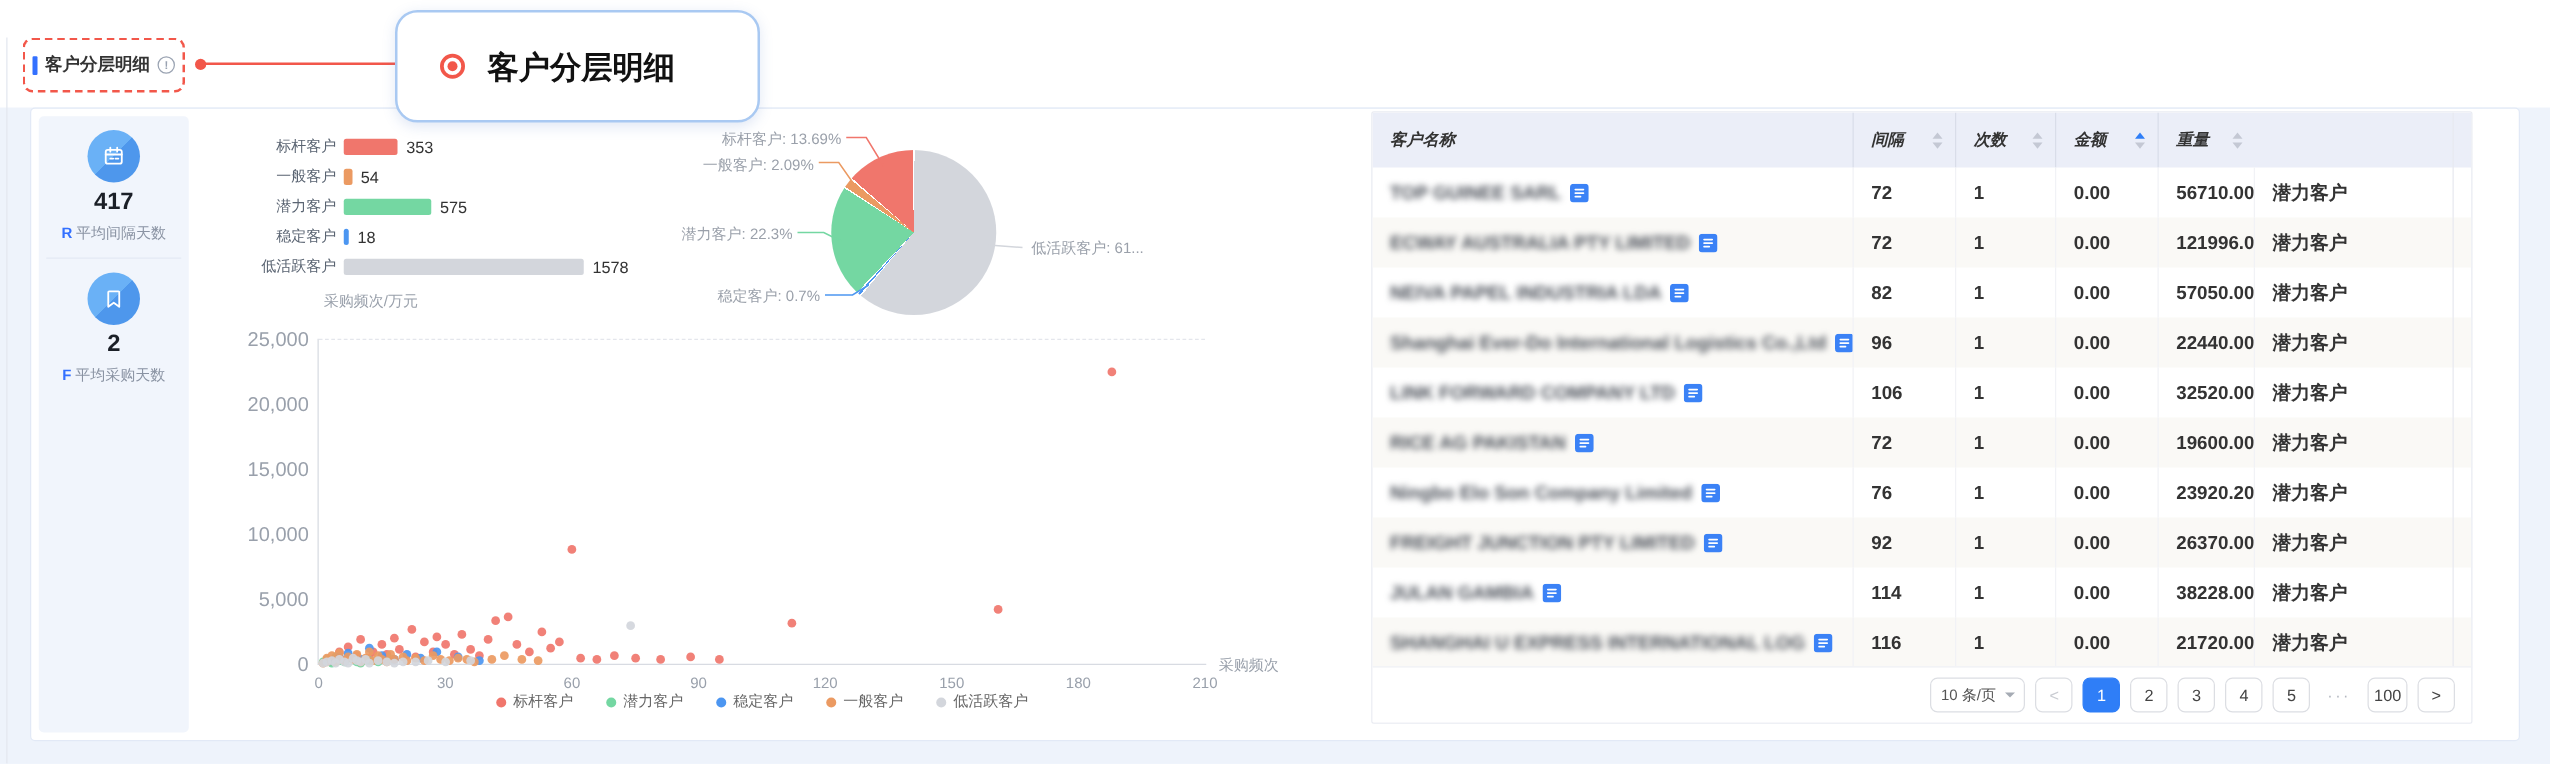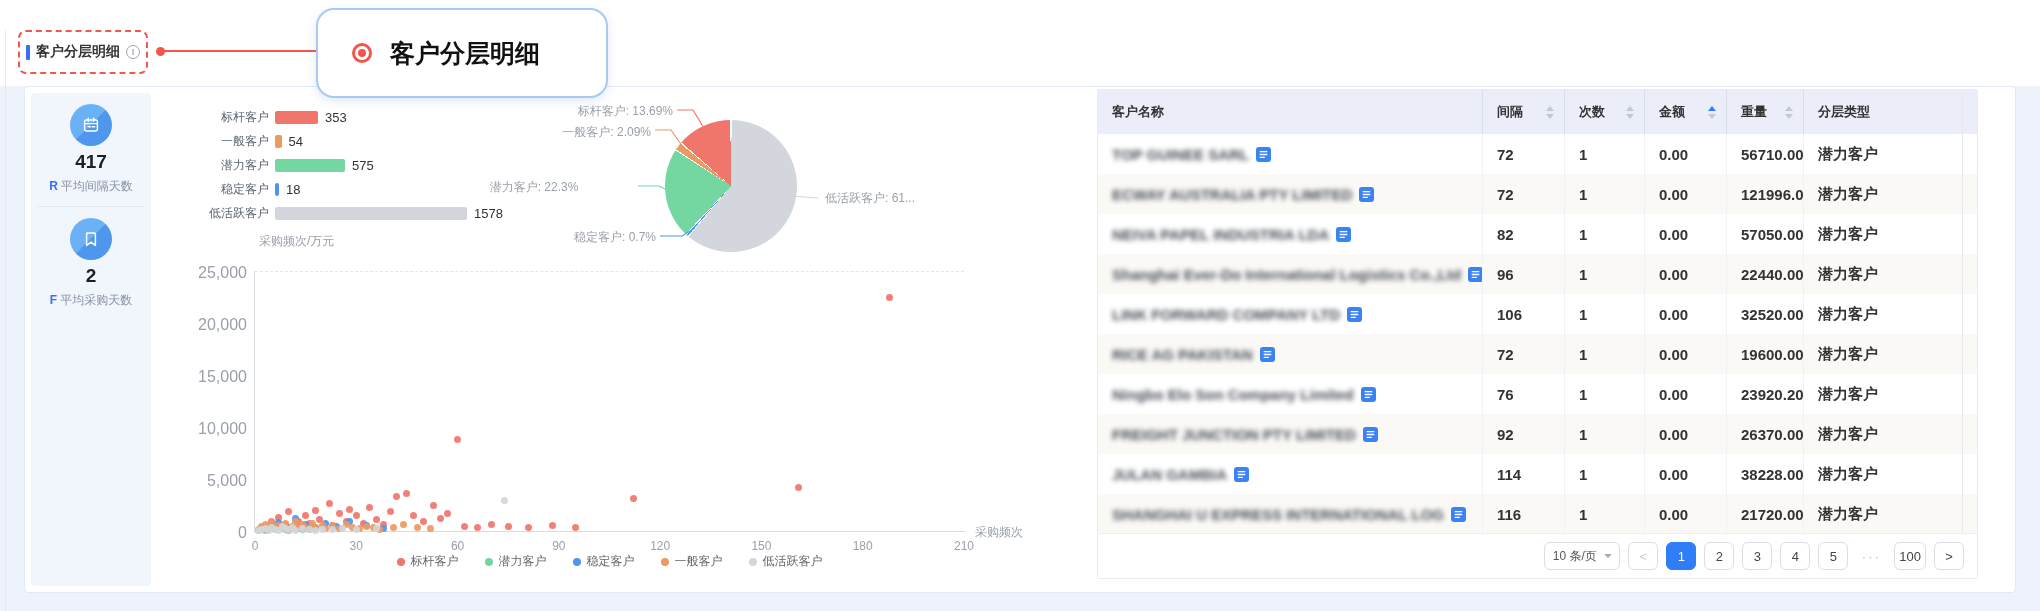--- a/index.html
+++ b/index.html
@@ -56,21 +56,21 @@
   .x-axis{position:absolute;left:229px;top:444px;width:711px;height:1px;background:#d8dbe2;}
   .grid-top{position:absolute;left:230px;top:184px;width:709px;border-top:1px dashed #e4e6ec;}
   .dot{position:absolute;width:7px;height:7px;border-radius:50%;opacity:.92;}
   .legend{position:absolute;left:230px;top:466px;width:709px;display:flex;justify-content:center;gap:26px;}
   .legend-item{display:flex;align-items:center;gap:6px;font-size:12px;color:#666;}
   .legend-dot{width:8px;height:8px;border-radius:50%;}
 
   
   .table-card{position:absolute;left:1072px;top:2px;width:881px;height:490px;background:#fff;border:1px solid #e9ebf2;border-radius:2px;box-sizing:border-box;overflow:hidden;}
   .t-head{display:flex;height:44px;background:#ebeef8;}
-  .th{display:flex;align-items:center;box-sizing:border-box;border-right:1px solid #d9dde9;font-size:13px;font-weight:700;color:#333;flex:none;}
+  .th{display:flex;align-items:center;box-sizing:border-box;border-right:1px solid #d9dde9;font-size:13px;font-weight:700;color:#333;flex:none;font-style:italic;}
   .th:last-child{border-right:none;}
   .th .lbl{padding-left:14px;}
   .sorter{margin-left:auto;margin-right:10px;display:flex;flex-direction:column;align-items:center;}
   .tri-up{width:0;height:0;border-left:4px solid transparent;border-right:4px solid transparent;border-bottom:5px solid #c4c8d4;}
   .tri-down{width:0;height:0;border-left:4px solid transparent;border-right:4px solid transparent;border-top:5px solid #c4c8d4;margin-top:3px;}
   .t-body{position:relative;}
   .t-row{display:flex;height:40px;}
   .t-row:nth-child(even){background:#faf9f6;}
   .td{display:flex;align-items:center;box-sizing:border-box;border-right:1px solid #f1f2f6;font-size:15px;color:#333;padding-left:14px;flex:none;overflow:hidden;white-space:nowrap;font-weight:bold;}
   .td:last-child{border-right:none;}
@@ -150,21 +150,21 @@
     <div class="donut" style="background: conic-gradient(rgb(255, 255, 255) 0deg, rgb(255, 255, 255) 0.6deg, rgb(211, 214, 220) 0.6deg, rgb(211, 214, 220) 219.756deg, rgb(255, 255, 255) 219.756deg, rgb(255, 255, 255) 220.356deg, rgb(255, 255, 255) 220.356deg, rgb(255, 255, 255) 220.956deg, rgb(76, 150, 241) 220.956deg, rgb(76, 150, 241) 222.276deg, rgb(255, 255, 255) 222.276deg, rgb(255, 255, 255) 222.876deg, rgb(255, 255, 255) 222.876deg, rgb(255, 255, 255) 223.476deg, rgb(116, 215, 162) 223.476deg, rgb(116, 215, 162) 302.556deg, rgb(255, 255, 255) 302.556deg, rgb(255, 255, 255) 303.156deg, rgb(255, 255, 255) 303.156deg, rgb(255, 255, 255) 303.756deg, rgb(235, 154, 98) 303.756deg, rgb(235, 154, 98) 310.08deg, rgb(255, 255, 255) 310.08deg, rgb(255, 255, 255) 310.68deg, rgb(255, 255, 255) 310.68deg, rgb(255, 255, 255) 311.28deg, rgb(240, 118, 108) 311.28deg, rgb(240, 118, 108) 359.364deg, rgb(255, 255, 255) 359.364deg, rgb(255, 255, 255) 359.964deg, rgb(255, 255, 255) 359.964deg, rgb(255, 255, 255) 360deg);"></div>
     <svg class="conn-svg" viewBox="0 0 1990 505">
       <polyline points="652,23 668,23 682,46" stroke="#f0766c"></polyline>
       <polyline points="630,43 646,43 660,63" stroke="#eb9a62"></polyline>
       <polyline points="613,99 634,99 648,106" stroke="#74d7a2"></polyline>
       <polyline points="635,149 657,149 670,141" stroke="#4c96f1"></polyline>
       <polyline points="766,109 793,111" stroke="#d3d6dc"></polyline>
     </svg>
     <div class="pie-callout" style="left:448px;top:16px;width:200px;text-align:right;">标杆客户: 13.69%</div>
     <div class="pie-callout" style="left:426px;top:37px;width:200px;text-align:right;">一般客户: 2.09%</div>
-    <div class="pie-callout" style="left:409px;top:92px;width:200px;text-align:center;">潜力客户: 22.3%</div>
+    <div class="pie-callout" style="left:409px;top:92px;width:200px;text-align:right;">潜力客户: 22.3%</div>
     <div class="pie-callout" style="left:431px;top:142px;width:200px;text-align:right;">稳定客户: 0.7%</div>
     <div class="pie-callout" style="left:800px;top:103px;">低活跃客户: 61...</div>
 
     <div class="axis-title" style="left:234px;top:146px;">采购频次/万元</div>
     <div class="axis-title" style="left:950px;top:437px;text-align:center;">采购频次</div>
     <div class="grid-top"></div>
     <div class="y-axis"></div>
     <div class="x-axis"></div>
     <div id="scatter-ticks">
         <div class="ytick" style="left: 162px; top: 177px;">25,000</div>
@@ -354,23 +354,20 @@
               <span class="tri-down"></span>
             </span>
           </div>
           <div class="th" style="width: 77px;">
             <span class="lbl">重量</span>
             <span class="sorter">
               <span class="tri-up"></span>
               <span class="tri-down"></span>
             </span>
           </div>
-          <div class="th" style="width: 158px;">
-            <span class="lbl">分层类型</span>
-          </div>
         </div>
       <div class="t-body" id="t-body">
           <div class="t-row">
             <div class="td" style="width: 385px;">
               <span class="cust-name">TOP GUINEE SARL</span>
               <span class="doc-icon"><svg viewBox="0 0 16 16">
                   <rect width="16" height="16" rx="3.2" fill="#3b82f6"></rect>
                   <path d="M4.5 5h7M4.5 8h7M4.5 11h4.5" stroke="#fff" stroke-width="1.4" stroke-linecap="round"></path>
                 </svg></span>
             </div>

